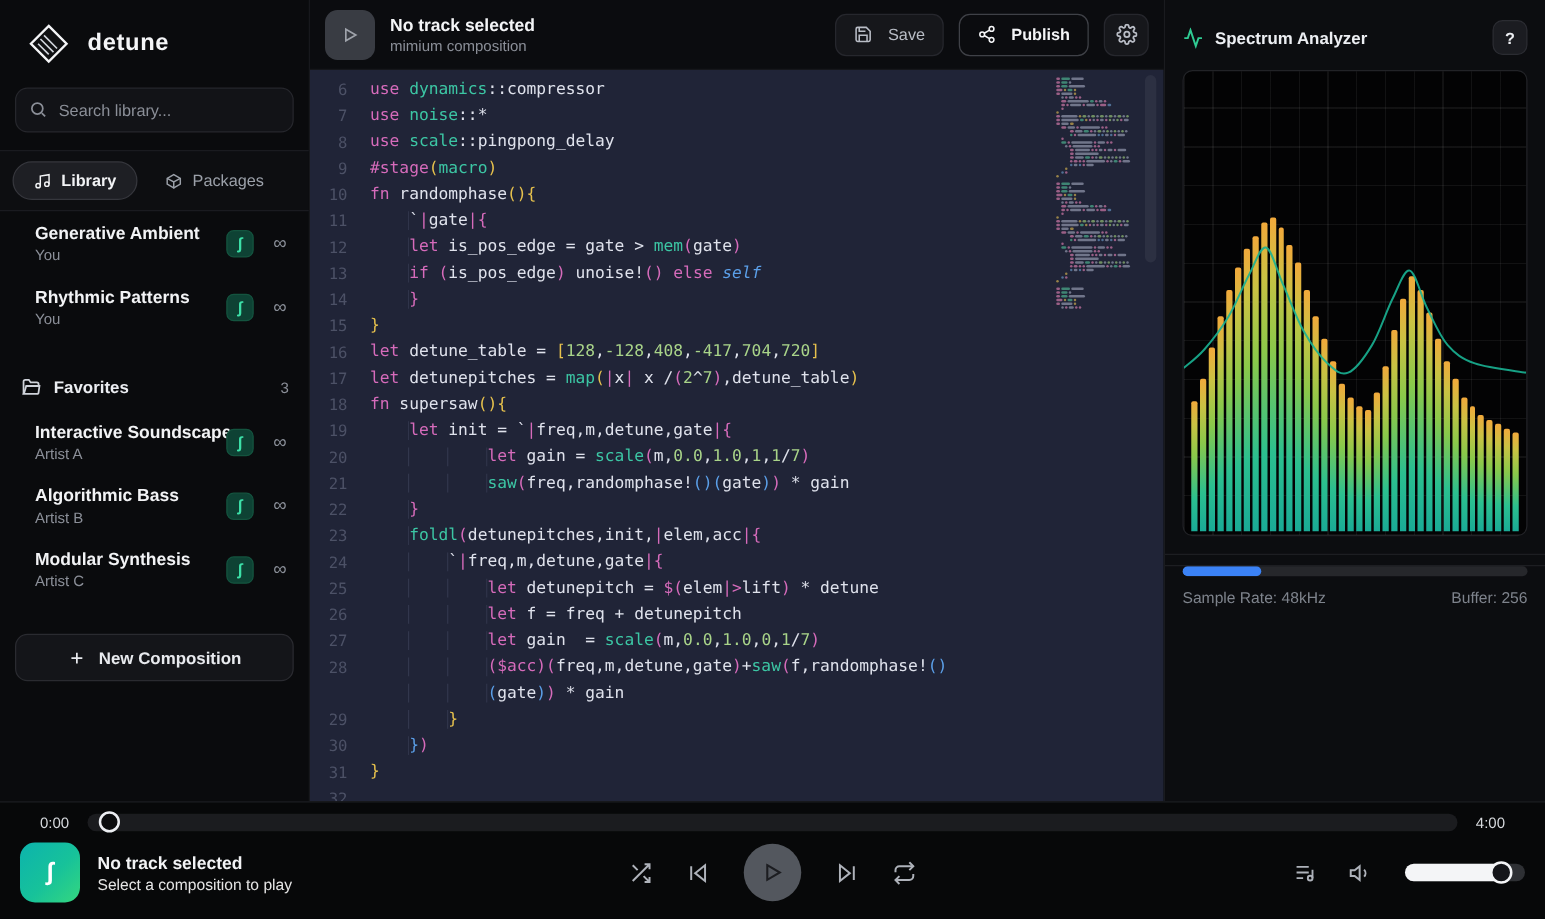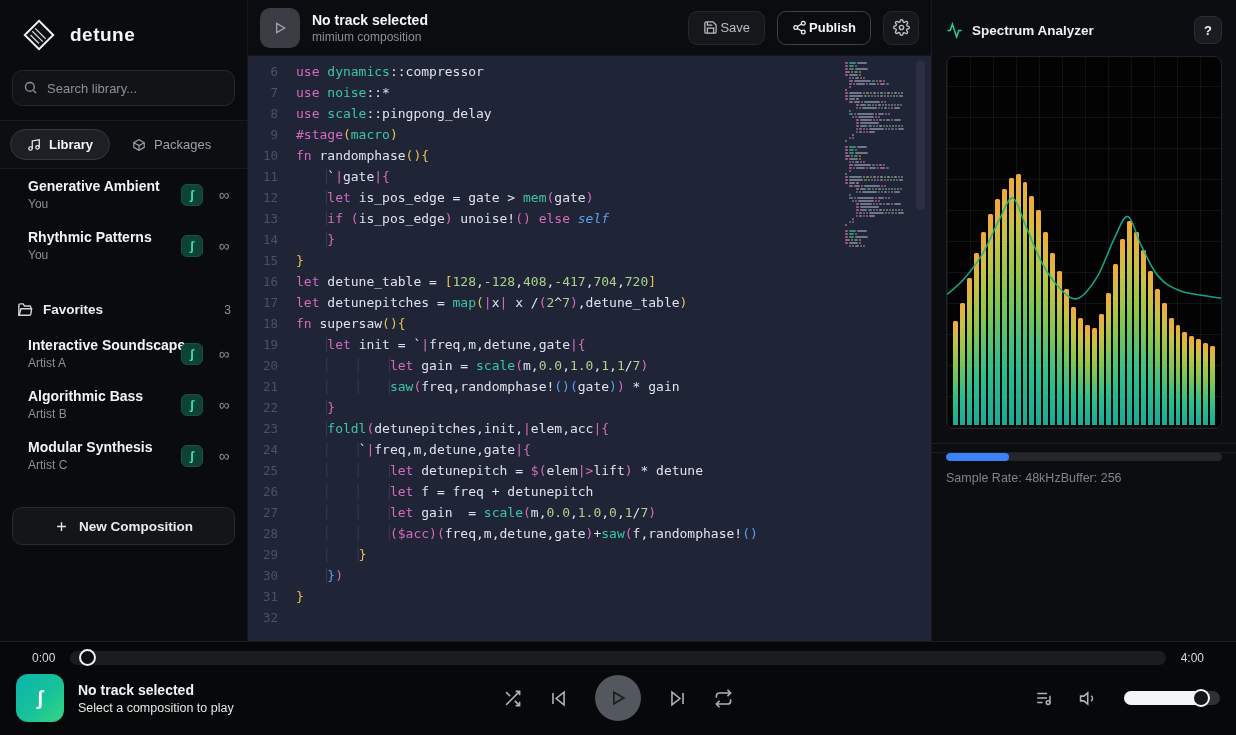--- a/index.html
+++ b/index.html
@@ -40,21 +40,21 @@
 
   
   .main { position:absolute; left:248px; top:0; width:683px; height:641px; }
   .topbar { height:56px; background:#0b0c0f; border-bottom:1px solid #15161a; display:flex;
             align-items:center; padding:0 12px; gap:12px; }
   .tb-play { width:40px; height:40px; border-radius:10px; background:#393c43; display:flex;
              align-items:center; justify-content:center; color:#9fa3ab; cursor:pointer; }
   .tb-titles { flex:1; }
   .tb-title { font-size:14px; font-weight:bold; color:#f4f5f7; }
   .tb-sub { font-size:12px; color:#8b8f98; margin-top:2px; }
-  .btn { display:flex; align-items:center; gap:2px; height:34px; padding:0 14px; border-radius:9px;
+  .btn { display:flex; align-items:center; gap:12px; height:34px; padding:0 14px; border-radius:9px;
          font-size:13px; cursor:pointer; }
   .btn-ghost { color:#b9bdc6; background:#16171b; border:1px solid #26272d; }
   .btn-outline { color:#f4f5f7; font-weight:bold; background:transparent; border:1px solid #3f4147; }
   .btn-icon { width:36px; justify-content:center; padding:0; color:#b9bdc6; background:#16171b;
               border:1px solid #26272d; }
   .editor { position:relative; height:585px; background:#202437; overflow:hidden;
             font-family:"DejaVu Sans Mono", monospace; font-size:13px; }
   .code { padding-top:5px; }
   .cl { display:flex; height:21px; line-height:21px; white-space:pre; }
   .cl .gut { width:48px; text-align:right; padding-right:18px; color:#4c5166; flex:none;
@@ -95,21 +95,21 @@
   .meter-row { display:flex; align-items:center; gap:12px; margin:10px 0; }
   .meter-lab { width:12px; font-size:13px; color:#cdd0d6; }
   .meter-track { flex:1; height:13px; border-radius:999px; background:#26272b; position:relative; overflow:hidden; }
   .meter-fill { position:absolute; left:0; top:0; bottom:0; border-radius:999px; background:#2fca92; }
   .meter-val { width:34px; text-align:right; font-size:13px; color:#8b8f98; }
   .dsp-hd { display:flex; align-items:center; gap:9px; padding:14px 0 10px 0; }
   .dsp-hd .ttl { font-size:13.5px; font-weight:bold; color:#eceef2; flex:1; }
   .dsp-val { font-size:13.5px; font-weight:bold; color:#f2f3f5; }
   .dsp-track { height:8px; border-radius:999px; background:#26272b; overflow:hidden; }
   .dsp-fill { height:100%; border-radius:999px; background:#3b82f6; }
-  .dsp-foot { display:flex; font-size:12.5px; color:#7e838c;
+  .dsp-foot { display:flex; justify-content:space-between; font-size:12.5px; color:#7e838c;
               padding:10px 0 0 0; }
 
   
   .playerbar { position:absolute; left:0; top:641px; width:1236px; height:94px; background:#070809;
                border-top:1px solid #1d1e22; }
   .timeline { display:flex; align-items:center; gap:10px; padding:9px 32px 0 32px; }
   .time-lab { font-size:12px; color:#d7dade; width:28px; }
   .time-lab.end { text-align:right; }
   .seek { flex:1; height:14px; border-radius:999px; background:#1b1c1f; position:relative; cursor:pointer; }
   .seek-handle { position:absolute; top:-2px; width:17px; height:17px; border-radius:50%;
@@ -302,20 +302,21 @@
           <div class="cl"><span class="gut">19</span><span class="src"><span class="tk-in">    </span><span class="tk-kw">let </span><span class="tk-tx">init = `</span><span class="tk-kw">|</span><span class="tk-tx">freq,m,detune,gate</span><span class="tk-kw">|</span><span class="tk-b2">{</span></span></div>
           <div class="cl"><span class="gut">20</span><span class="src"><span class="tk-in">            </span><span class="tk-kw">let </span><span class="tk-tx">gain = </span><span class="tk-fn">scale</span><span class="tk-b2">(</span><span class="tk-tx">m,</span><span class="tk-nm">0.0</span><span class="tk-tx">,</span><span class="tk-nm">1.0</span><span class="tk-tx">,</span><span class="tk-nm">1</span><span class="tk-tx">,</span><span class="tk-nm">1</span><span class="tk-tx">/</span><span class="tk-nm">7</span><span class="tk-b2">)</span></span></div>
           <div class="cl"><span class="gut">21</span><span class="src"><span class="tk-in">            </span><span class="tk-fn">saw</span><span class="tk-b2">(</span><span class="tk-tx">freq,randomphase!</span><span class="tk-b3">()</span><span class="tk-b3">(</span><span class="tk-tx">gate</span><span class="tk-b3">)</span><span class="tk-b2">)</span><span class="tk-tx"> * gain</span></span></div>
           <div class="cl"><span class="gut">22</span><span class="src"><span class="tk-in">    </span><span class="tk-b2">}</span></span></div>
           <div class="cl"><span class="gut">23</span><span class="src"><span class="tk-in">    </span><span class="tk-fn">foldl</span><span class="tk-b2">(</span><span class="tk-tx">detunepitches,init,</span><span class="tk-kw">|</span><span class="tk-tx">elem,acc</span><span class="tk-kw">|</span><span class="tk-b2">{</span></span></div>
           <div class="cl"><span class="gut">24</span><span class="src"><span class="tk-in">        </span><span class="tk-tx">`</span><span class="tk-kw">|</span><span class="tk-tx">freq,m,detune,gate</span><span class="tk-kw">|</span><span class="tk-b2">{</span></span></div>
           <div class="cl"><span class="gut">25</span><span class="src"><span class="tk-in">            </span><span class="tk-kw">let </span><span class="tk-tx">detunepitch = </span><span class="tk-kw">$</span><span class="tk-b2">(</span><span class="tk-tx">elem</span><span class="tk-kw">|&gt;</span><span class="tk-tx">lift</span><span class="tk-b2">)</span><span class="tk-tx"> * detune</span></span></div>
           <div class="cl"><span class="gut">26</span><span class="src"><span class="tk-in">            </span><span class="tk-kw">let </span><span class="tk-tx">f = freq + detunepitch</span></span></div>
           <div class="cl"><span class="gut">27</span><span class="src"><span class="tk-in">            </span><span class="tk-kw">let </span><span class="tk-tx">gain  = </span><span class="tk-fn">scale</span><span class="tk-b2">(</span><span class="tk-tx">m,</span><span class="tk-nm">0.0</span><span class="tk-tx">,</span><span class="tk-nm">1.0</span><span class="tk-tx">,</span><span class="tk-nm">0</span><span class="tk-tx">,</span><span class="tk-nm">1</span><span class="tk-tx">/</span><span class="tk-nm">7</span><span class="tk-b2">)</span></span></div>
           <div class="cl"><span class="gut">28</span><span class="src"><span class="tk-in">            </span><span class="tk-b2">(</span><span class="tk-kw">$acc</span><span class="tk-b2">)</span><span class="tk-b2">(</span><span class="tk-tx">freq,m,detune,gate</span><span class="tk-b2">)</span><span class="tk-tx">+</span><span class="tk-fn">saw</span><span class="tk-b2">(</span><span class="tk-tx">f,randomphase!</span><span class="tk-b3">()</span></span></div>
+          <div class="cl"><span class="gut"></span><span class="src"><span class="tk-in">            </span><span class="tk-b3">(</span><span class="tk-tx">gate</span><span class="tk-b3">)</span><span class="tk-b2">)</span><span class="tk-tx"> * gain</span></span></div>
           <div class="cl"><span class="gut">29</span><span class="src"><span class="tk-in">        </span><span class="tk-b1">}</span></span></div>
           <div class="cl"><span class="gut">30</span><span class="src"><span class="tk-in">    </span><span class="tk-b3">}</span><span class="tk-b2">)</span></span></div>
           <div class="cl"><span class="gut">31</span><span class="src"><span class="tk-b1">}</span></span></div>
           <div class="cl"><span class="gut">32</span><span class="src"></span></div>
         </div>
       <div class="minimap" id="minimap">
           <div class="mm-row">
             <span class="mm-seg" style="width: 3.4px; background: rgb(154, 95, 134);"></span>
             <span class="mm-seg" style="width: 6.8px; background: rgb(63, 133, 116);"></span>
             <span class="mm-seg" style="width: 10.2px; background: rgb(112, 117, 138);"></span>

